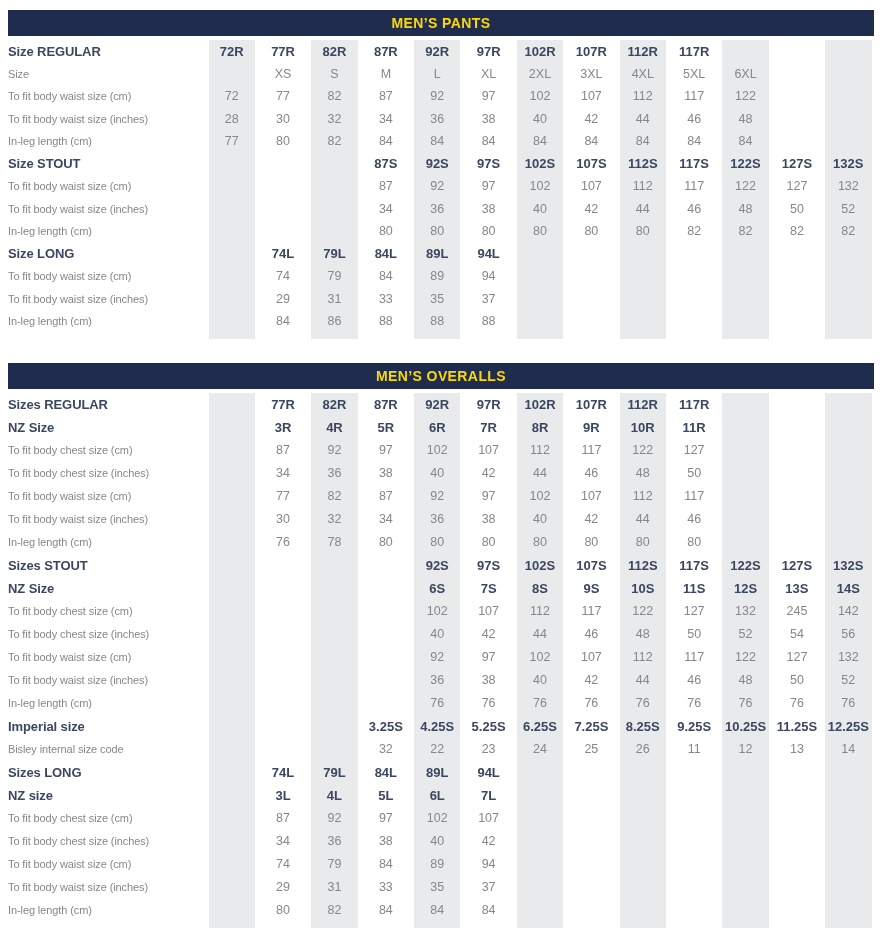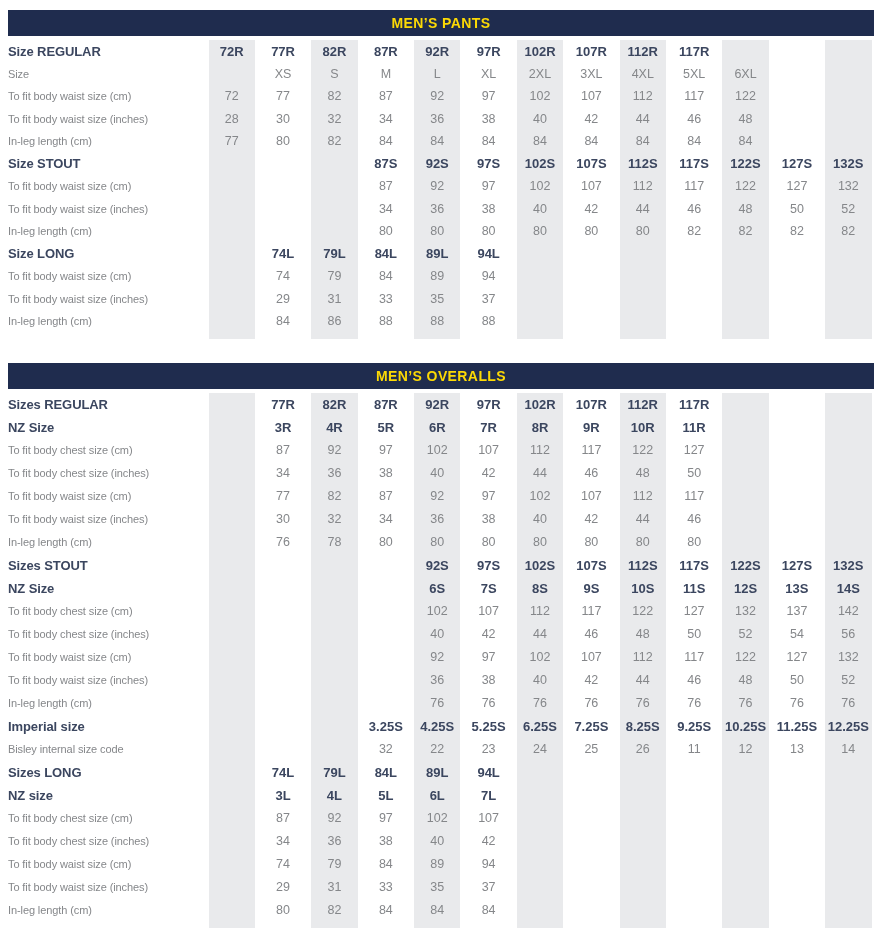--- a/index.html
+++ b/index.html
@@ -458,21 +458,21 @@
           <div class="cell"></div>
           <div class="cell g"></div>
           <div class="cell"></div>
           <div class="cell g">102</div>
           <div class="cell">107</div>
           <div class="cell g">112</div>
           <div class="cell">117</div>
           <div class="cell g">122</div>
           <div class="cell">127</div>
           <div class="cell g">132</div>
-          <div class="cell">137</div>
+          <div class="cell">245</div>
           <div class="cell g">142</div>
         </div>
         <div class="row">
           <div class="lbl">To fit body chest size (inches)</div>
           <div class="cell g"></div>
           <div class="cell"></div>
           <div class="cell g"></div>
           <div class="cell"></div>
           <div class="cell g">40</div>
           <div class="cell">42</div>

